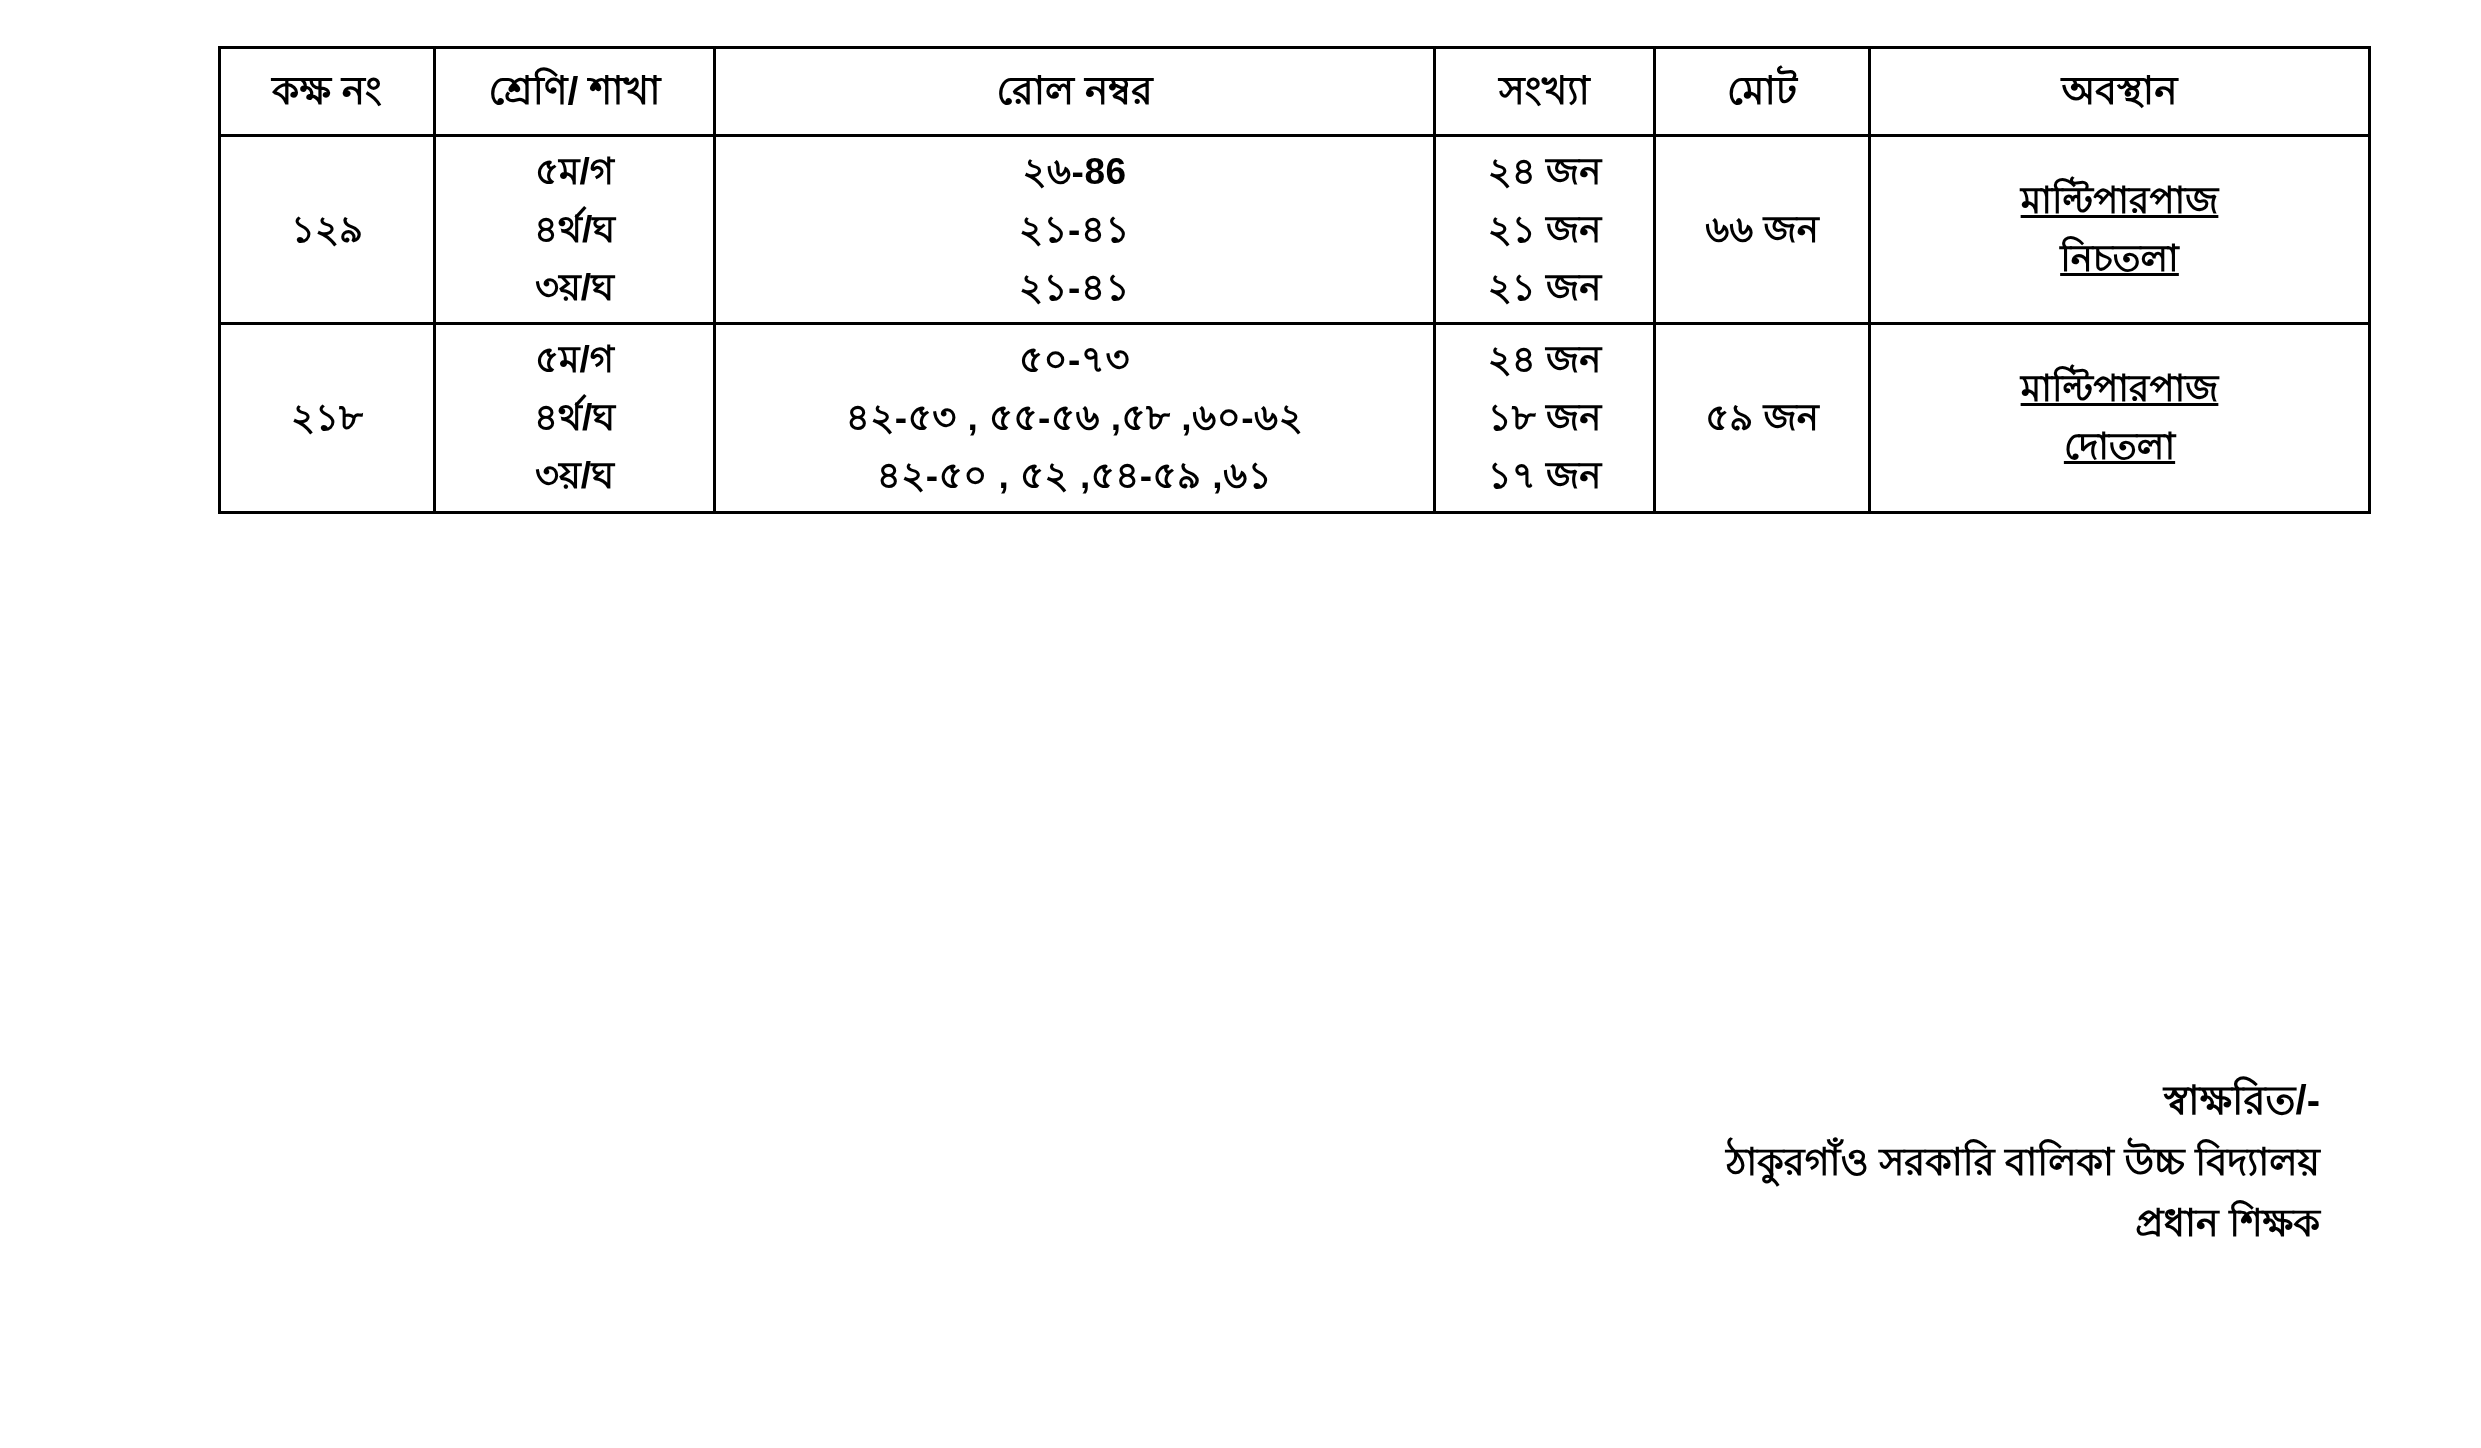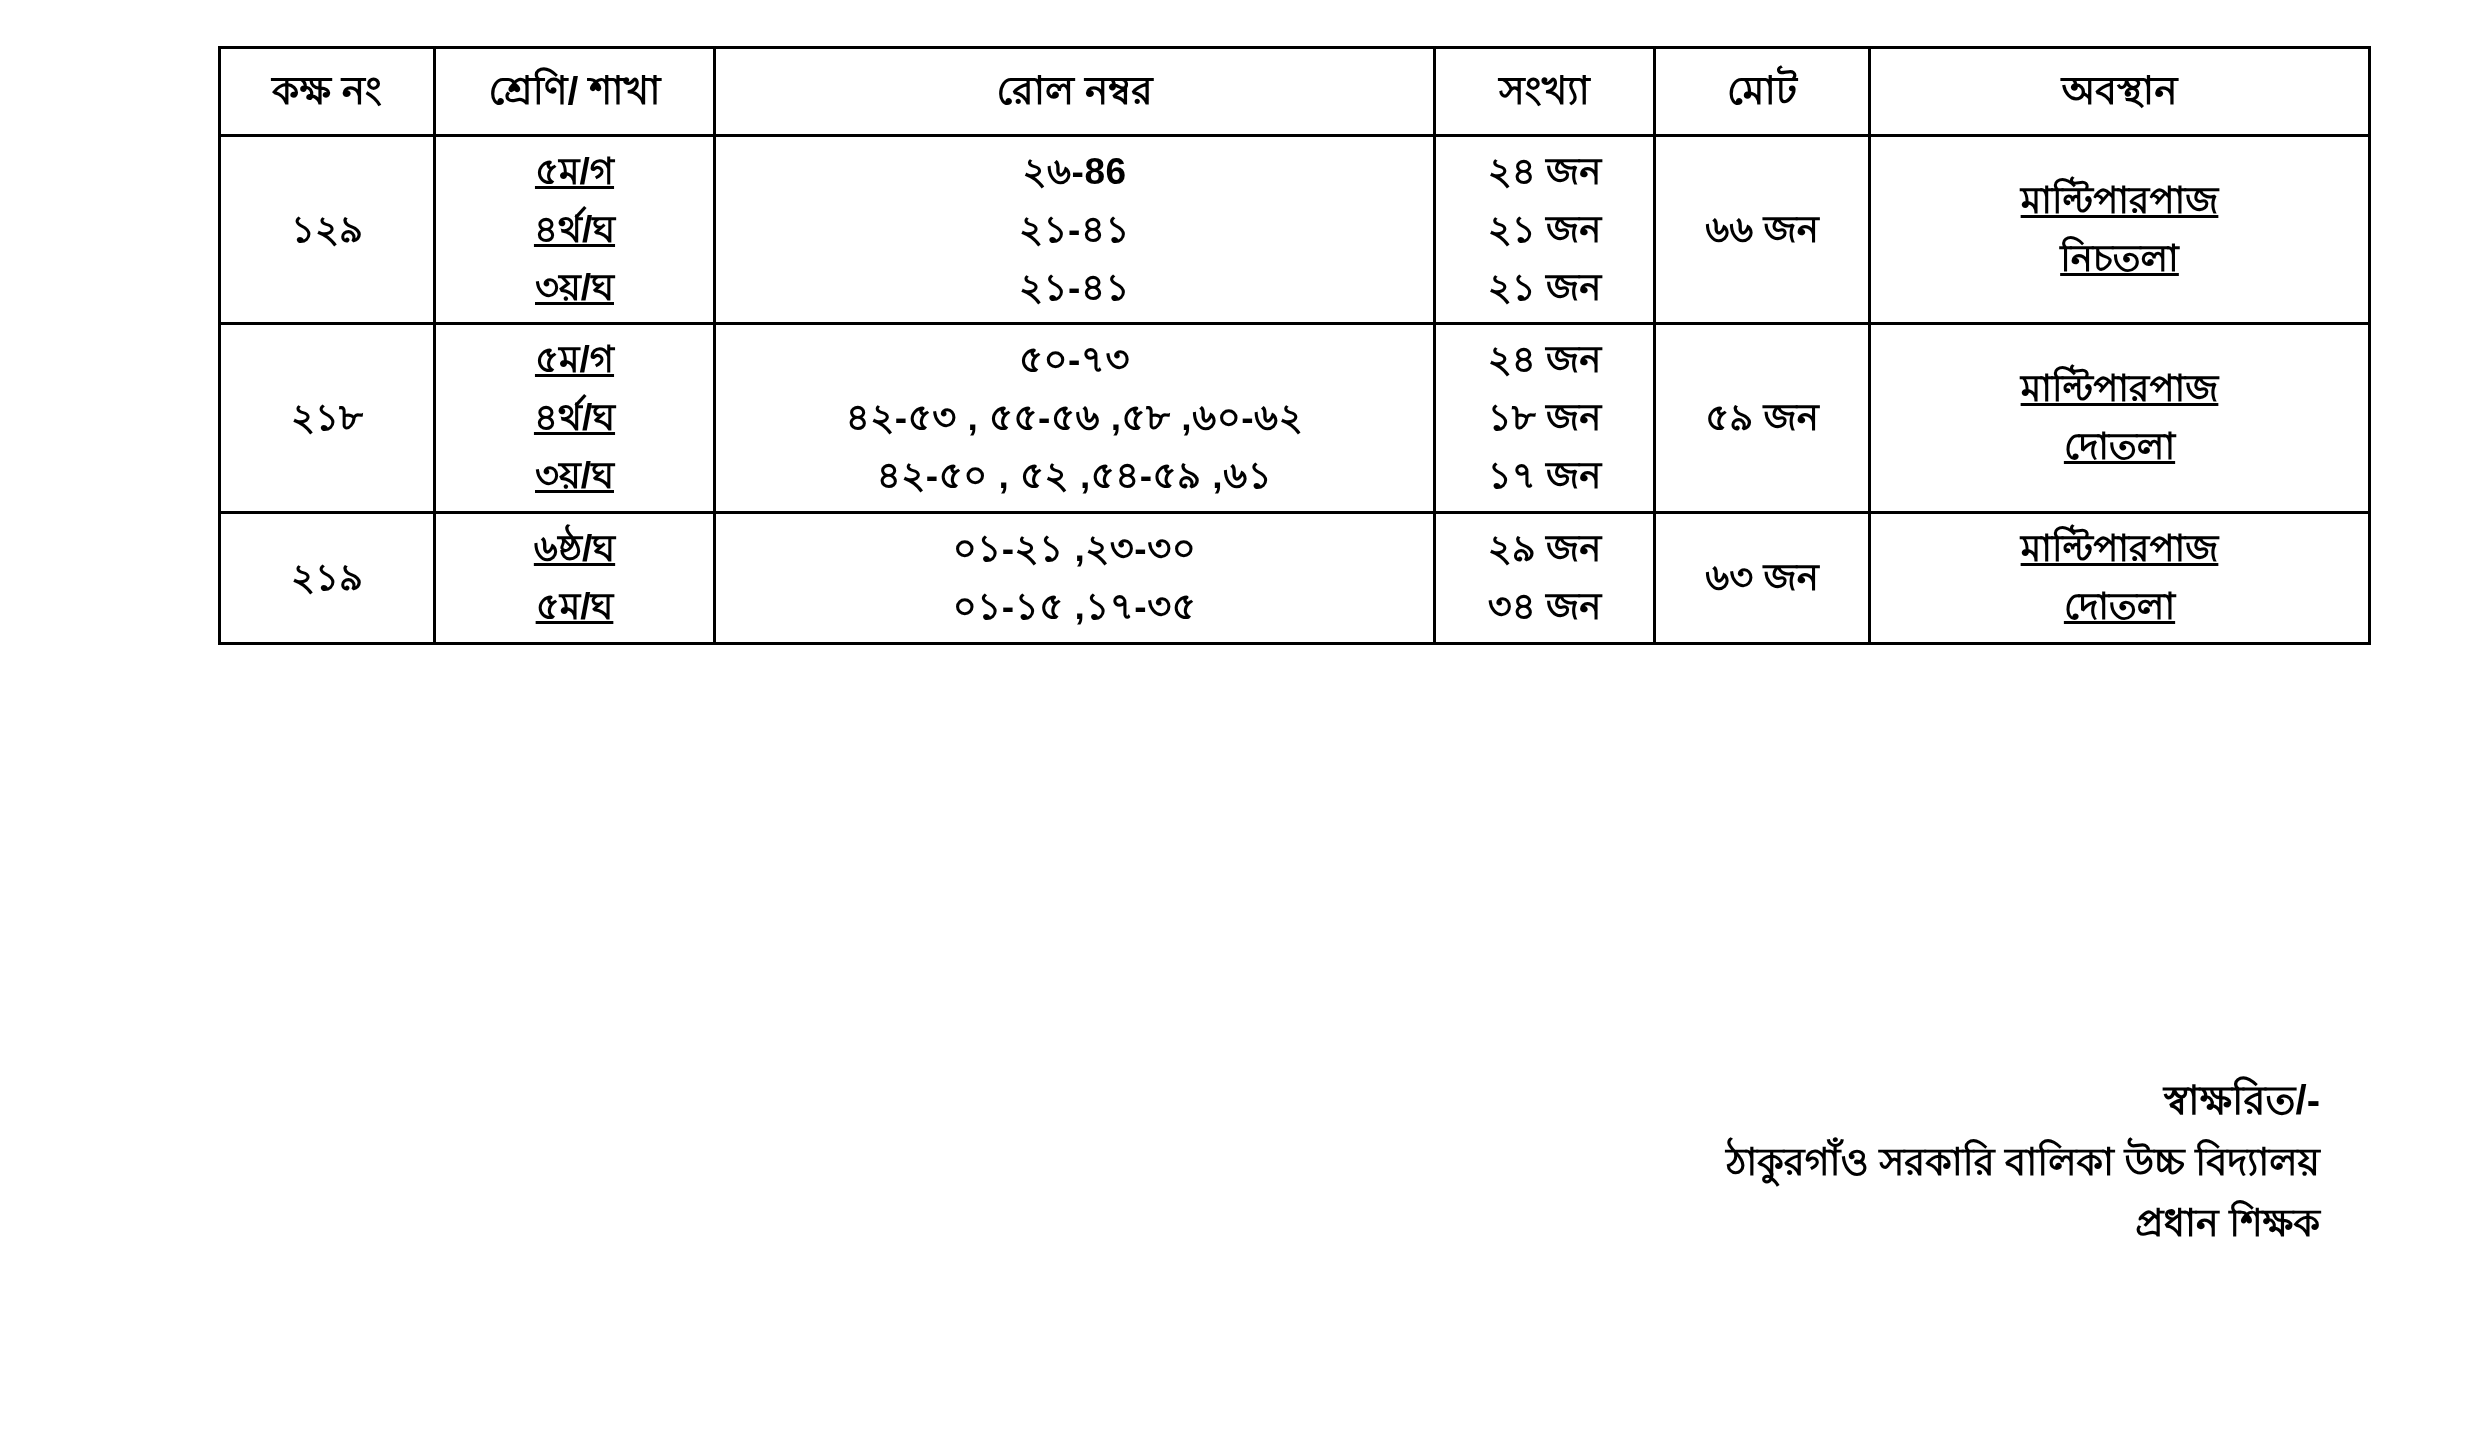--- a/index.html
+++ b/index.html
@@ -68,21 +68,20 @@
   }
 
   td.place {
     font-size: 38px;
     line-height: 1.45;
     text-decoration: underline;
   }
 
   td.cls {
     font-size: 38px;
-    text-decoration: underline;
   }
 
   td.roll {
     font-size: 38px;
     letter-spacing: 0.5px;
   }
 
   td.cnt {
     font-size: 38px;
   }
@@ -179,40 +178,20 @@
             <span class="sub">১৮ জন</span>
             <span class="sub">১৭ জন</span>
           </td>
           <td class="total">৫৯ জন</td>
           <td class="place">
             <span class="sub">মাল্টিপারপাজ</span>
             <span class="sub">দোতলা</span>
           </td>
         </tr>
 
-        <tr>
-          <td class="room">২১৯</td>
-          <td class="cls">
-            <span class="sub">৬ষ্ঠ/ঘ</span>
-            <span class="sub">৫ম/ঘ</span>
-          </td>
-          <td class="roll">
-            <span class="sub">০১-২১ ,২৩-৩০</span>
-            <span class="sub">০১-১৫ ,১৭-৩৫</span>
-          </td>
-          <td class="cnt">
-            <span class="sub">২৯ জন</span>
-            <span class="sub">৩৪ জন</span>
-          </td>
-          <td class="total">৬৩ জন</td>
-          <td class="place">
-            <span class="sub">মাল্টিপারপাজ</span>
-            <span class="sub">দোতলা</span>
-          </td>
-        </tr>
 
 
       </tbody>
     </table>
   </div>
 
   <div class="signature">
     <span class="line sig-top">স্বাক্ষরিত/-</span>
     <span class="line">ঠাকুরগাঁও সরকারি বালিকা উচ্চ বিদ্যালয়</span>
     <span class="line">প্রধান শিক্ষক</span>

